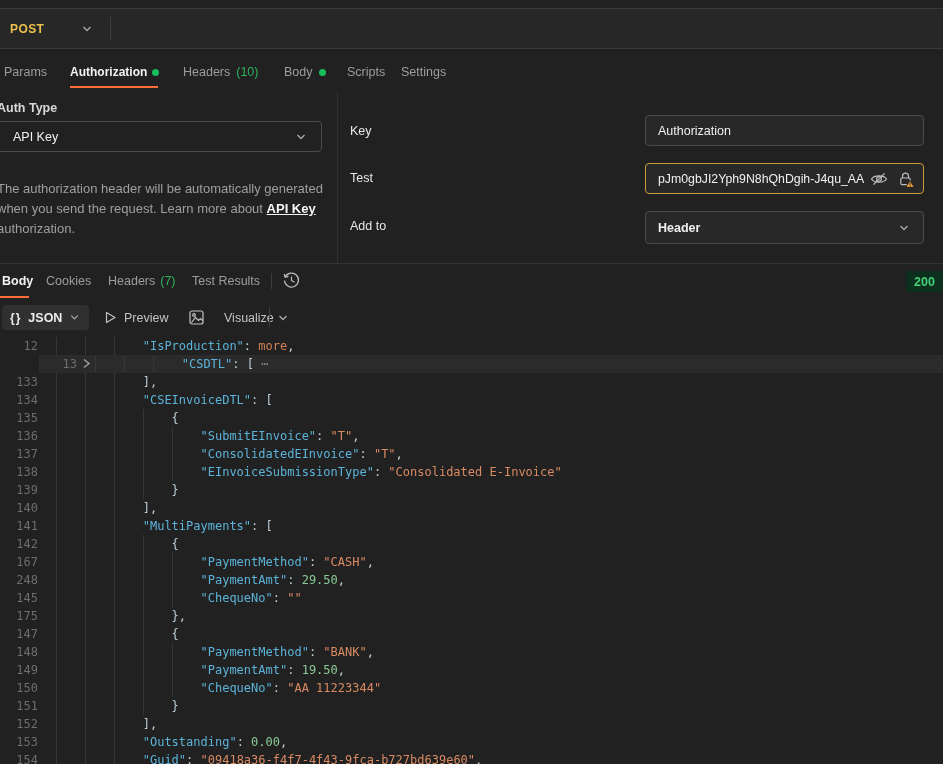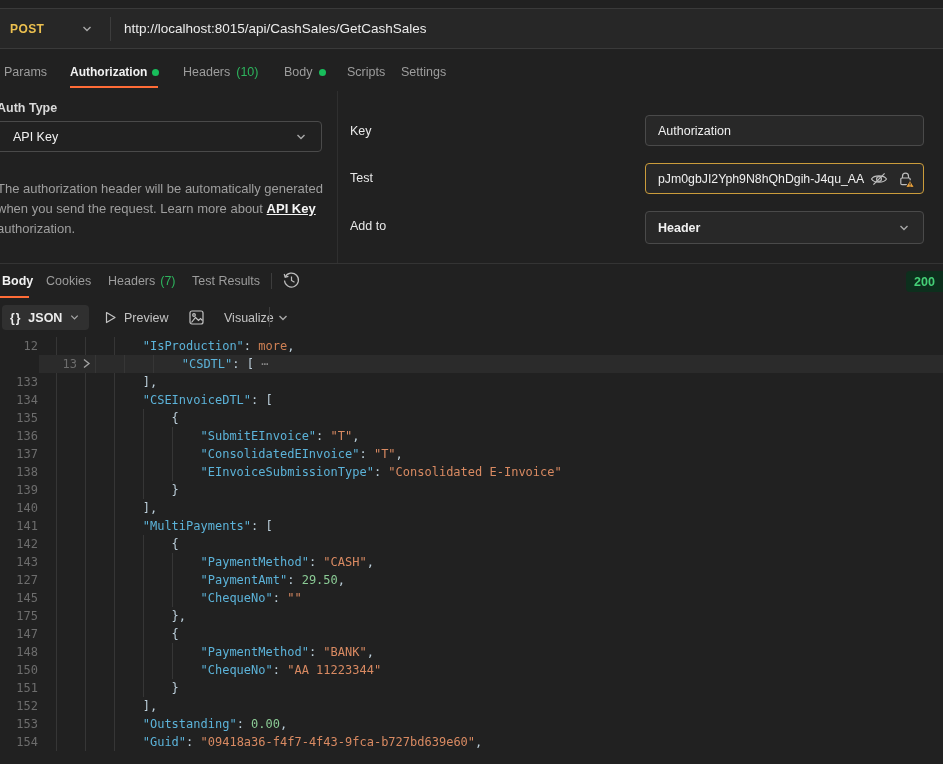--- a/index.html
+++ b/index.html
@@ -142,21 +142,20 @@
 <body>
 
 <div class="url-bar">
   <button class="method">POST</button>
   <span class="method-chev">
     <svg width="12" height="12" viewBox="0 0 12 12">
         <polyline points="2.5,4 6,7.5 9.5,4" fill="none" stroke="#a8a8a8" stroke-width="1.4"></polyline>
       </svg>
   </span>
   <div class="url-sep"></div>
-  <div class="url-text">http://localhost:8015/api/CashSales/GetCashSales</div>
 </div>
 
 <div class="rtabs">
   <div class="rtab" style="left:4px">
       <span>Params</span>
     </div>
   <div class="rtab active" style="left:70px">
       <span>Authorization</span>
       <span class="dot"></span>
     </div>
@@ -386,30 +385,30 @@
     </div>
     <div class="crow">
       <span class="ln">142</span>
       <span class="guide" style="left: 56px;"></span>
       <span class="guide" style="left: 84.9064px;"></span>
       <span class="guide" style="left: 113.813px;"></span>
       <span class="guide" style="left: 142.719px;"></span>
       <span class="ctext"><span class="t-w">                </span><span class="t-p">{</span></span>
     </div>
     <div class="crow">
-      <span class="ln">143</span>
+      <span class="ln">167</span>
       <span class="guide" style="left: 56px;"></span>
       <span class="guide" style="left: 84.9064px;"></span>
       <span class="guide" style="left: 113.813px;"></span>
       <span class="guide" style="left: 142.719px;"></span>
       <span class="guide" style="left: 171.626px;"></span>
       <span class="ctext"><span class="t-w">                    </span><span class="t-k">"PaymentMethod"</span><span class="t-p">: </span><span class="t-s">"CASH"</span><span class="t-p">,</span></span>
     </div>
     <div class="crow">
-      <span class="ln">127</span>
+      <span class="ln">248</span>
       <span class="guide" style="left: 56px;"></span>
       <span class="guide" style="left: 84.9064px;"></span>
       <span class="guide" style="left: 113.813px;"></span>
       <span class="guide" style="left: 142.719px;"></span>
       <span class="guide" style="left: 171.626px;"></span>
       <span class="ctext"><span class="t-w">                    </span><span class="t-k">"PaymentAmt"</span><span class="t-p">: </span><span class="t-n">29.50</span><span class="t-p">,</span></span>
     </div>
     <div class="crow">
       <span class="ln">145</span>
       <span class="guide" style="left: 56px;"></span>
@@ -438,20 +437,29 @@
     <div class="crow">
       <span class="ln">148</span>
       <span class="guide" style="left: 56px;"></span>
       <span class="guide" style="left: 84.9064px;"></span>
       <span class="guide" style="left: 113.813px;"></span>
       <span class="guide" style="left: 142.719px;"></span>
       <span class="guide" style="left: 171.626px;"></span>
       <span class="ctext"><span class="t-w">                    </span><span class="t-k">"PaymentMethod"</span><span class="t-p">: </span><span class="t-s">"BANK"</span><span class="t-p">,</span></span>
     </div>
     <div class="crow">
+      <span class="ln">149</span>
+      <span class="guide" style="left: 56px;"></span>
+      <span class="guide" style="left: 84.9064px;"></span>
+      <span class="guide" style="left: 113.813px;"></span>
+      <span class="guide" style="left: 142.719px;"></span>
+      <span class="guide" style="left: 171.626px;"></span>
+      <span class="ctext"><span class="t-w">                    </span><span class="t-k">"PaymentAmt"</span><span class="t-p">: </span><span class="t-n">19.50</span><span class="t-p">,</span></span>
+    </div>
+    <div class="crow">
       <span class="ln">150</span>
       <span class="guide" style="left: 56px;"></span>
       <span class="guide" style="left: 84.9064px;"></span>
       <span class="guide" style="left: 113.813px;"></span>
       <span class="guide" style="left: 142.719px;"></span>
       <span class="guide" style="left: 171.626px;"></span>
       <span class="ctext"><span class="t-w">                    </span><span class="t-k">"ChequeNo"</span><span class="t-p">: </span><span class="t-s">"AA 11223344"</span></span>
     </div>
     <div class="crow">
       <span class="ln">151</span>

